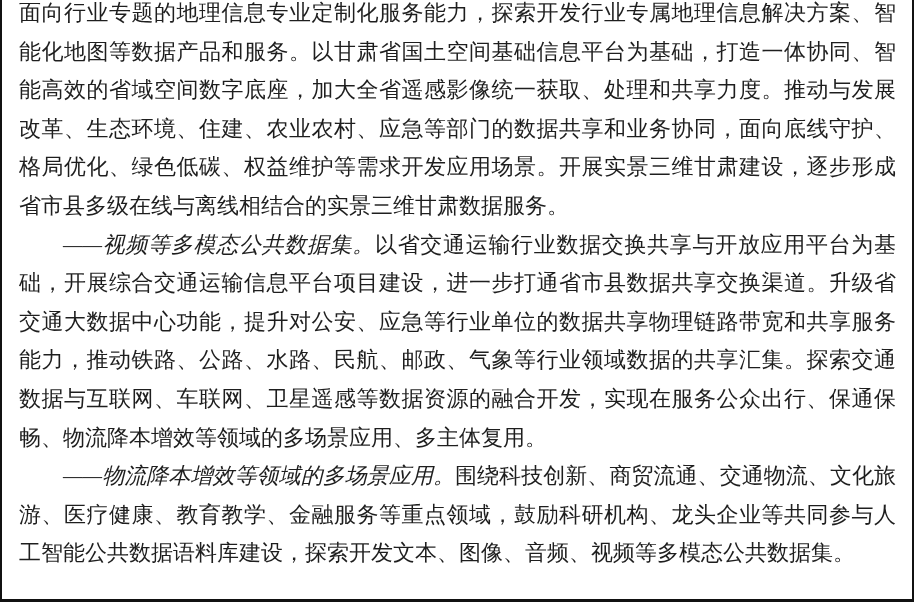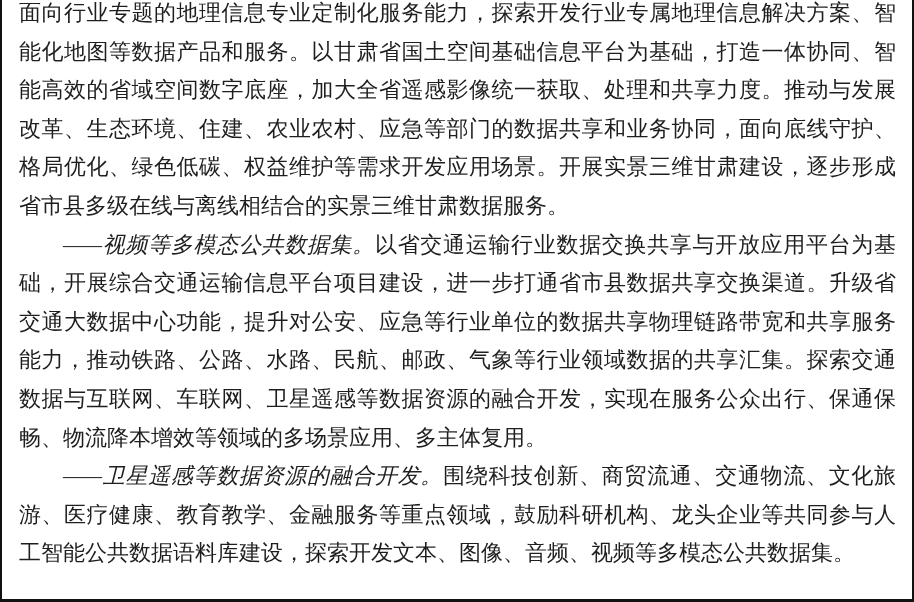--- a/index.html
+++ b/index.html
@@ -39,15 +39,15 @@
     font-style: italic;
   }
 </style>
 </head>
 <body>
 
 <div class="page">
   <div class="text-block">
       <p><span>面向行业专题的地理信息专业定制化服务能力，探索开发行业专属地理信息解决方案、智能化地图等数据产品和服务。以甘肃省国土空间基础信息平台为基础，打造一体协同、智能高效的省域空间数字底座，加大全省遥感影像统一获取、处理和共享力度。推动与发展改革、生态环境、住建、农业农村、应急等部门的数据共享和业务协同，面向底线守护、格局优化、绿色低碳、权益维护等需求开发应用场景。开展实景三维甘肃建设，逐步形成省市县多级在线与离线相结合的实景三维甘肃数据服务。</span></p>
       <p class="indent"><span class="kai">——视频等多模态公共数据集。</span><span>以省交通运输行业数据交换共享与开放应用平台为基础，开展综合交通运输信息平台项目建设，进一步打通省市县数据共享交换渠道。升级省交通大数据中心功能，提升对公安、应急等行业单位的数据共享物理链路带宽和共享服务能力，推动铁路、公路、水路、民航、邮政、气象等行业领域数据的共享汇集。探索交通数据与互联网、车联网、卫星遥感等数据资源的融合开发，实现在服务公众出行、保通保畅、物流降本增效等领域的多场景应用、多主体复用。</span></p>
-      <p class="indent"><span class="kai">——卫星遥感等数据资源的融合开发。</span><span>围绕科技创新、商贸流通、交通物流、文化旅游、医疗健康、教育教学、金融服务等重点领域，鼓励科研机构、龙头企业等共同参与人工智能公共数据语料库建设，探索开发文本、图像、音频、视频等多模态公共数据集。</span></p>
+      <p class="indent"><span class="kai">——物流降本增效等领域的多场景应用。</span><span>围绕科技创新、商贸流通、交通物流、文化旅游、医疗健康、教育教学、金融服务等重点领域，鼓励科研机构、龙头企业等共同参与人工智能公共数据语料库建设，探索开发文本、图像、音频、视频等多模态公共数据集。</span></p>
     </div>
 </div>
 
 </body></html>

